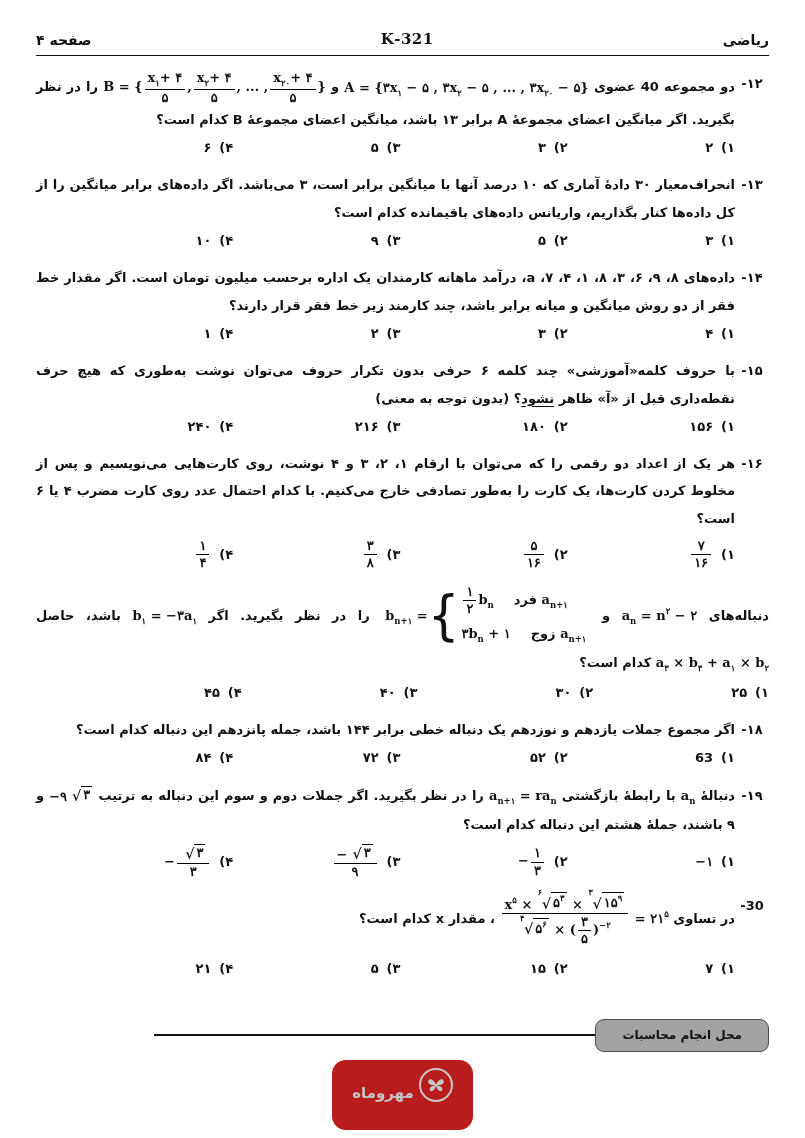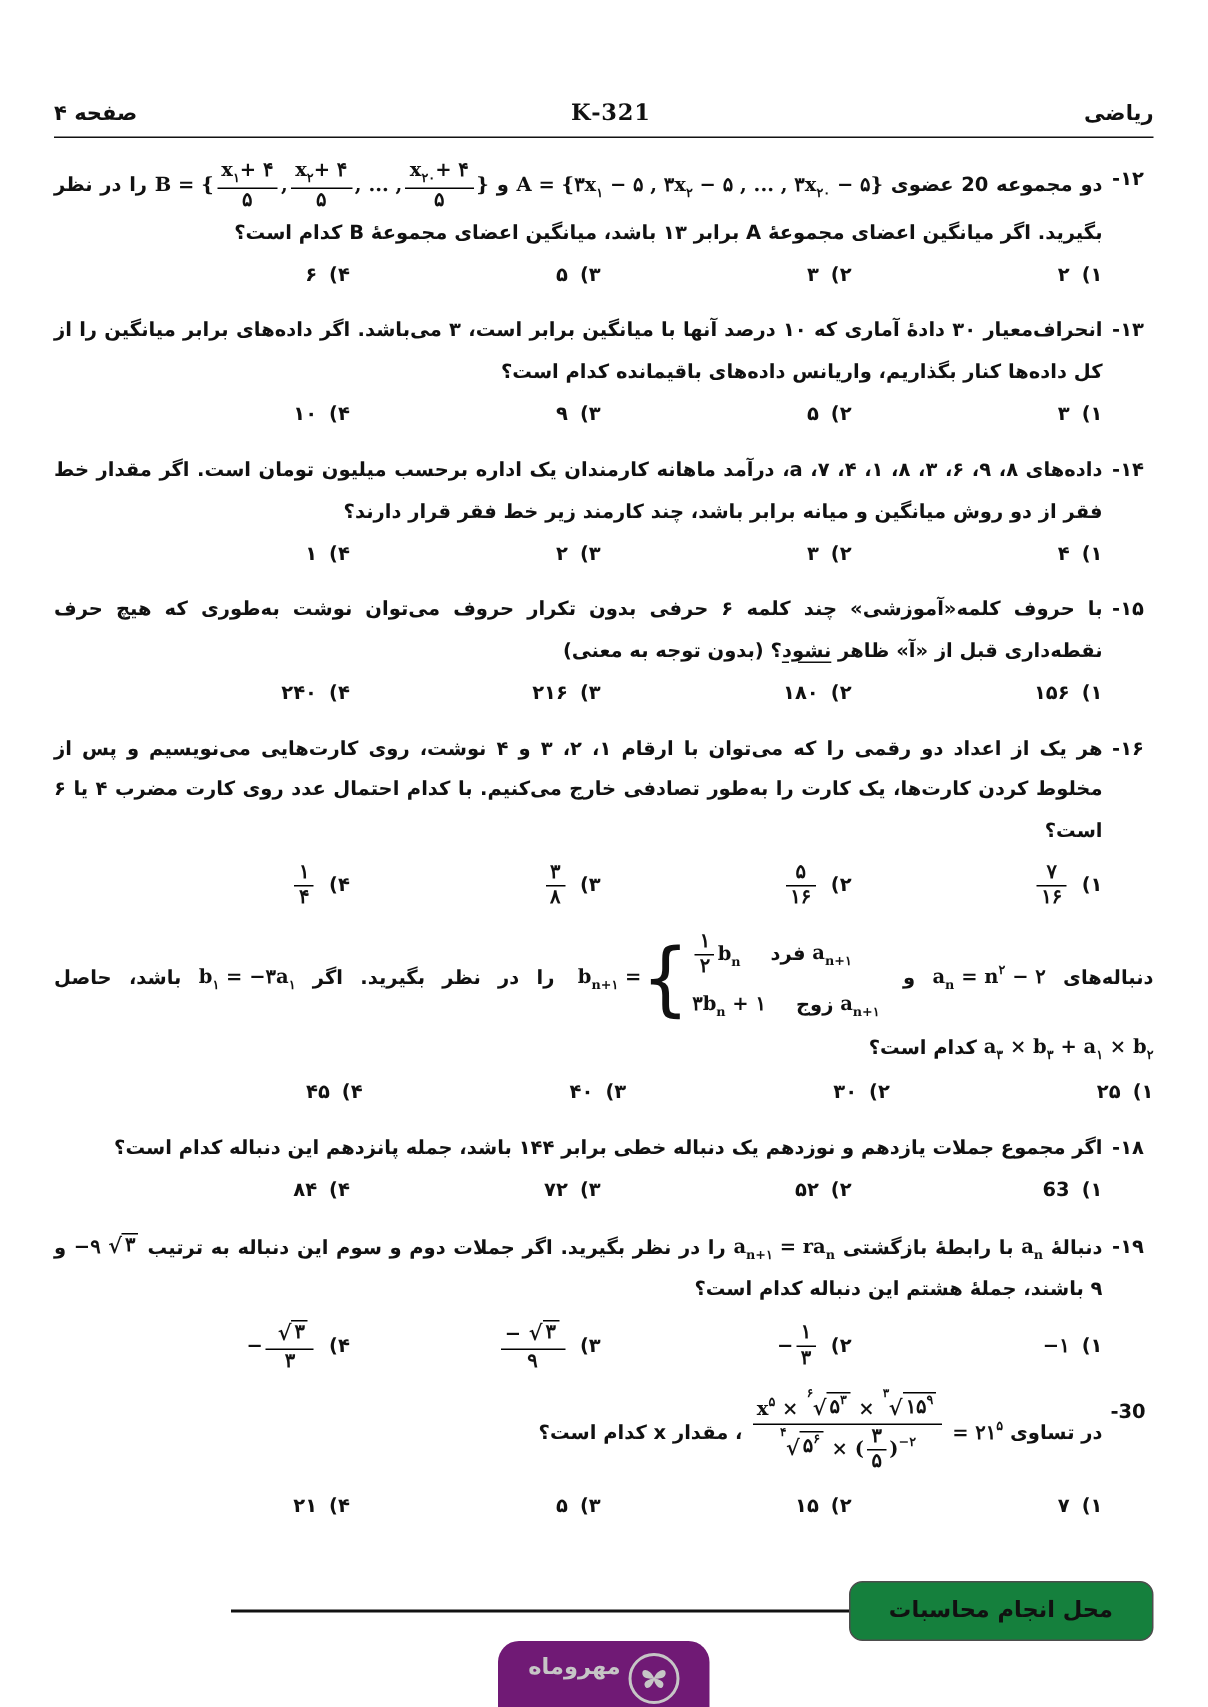--- a/index.html
+++ b/index.html
@@ -2,21 +2,21 @@
 <html lang="fa"><head>
 <meta charset="utf-8">
 <style>
   html,body{margin:0;padding:0;background:#fff;}
   body{width:805px;height:1138px;box-sizing:border-box;overflow:hidden;
        font-family:"DejaVu Sans",sans-serif;color:#111;display:flex;flex-direction:column;}
   .page{flex:1;display:flex;flex-direction:column;padding:30px 36px 8px;box-sizing:border-box;}
   
   .hdr{display:flex;direction:rtl;align-items:flex-end;justify-content:space-between;
        border-bottom:1.7px solid #111;padding-bottom:7px;font-weight:bold;font-size:14px;}
-  .hdr .code{font-family:"DejaVu Serif",serif;font-size:15px;letter-spacing:.5px;margin-top:36px;}
+  .hdr .code{font-family:"DejaVu Serif",serif;font-size:15px;letter-spacing:.5px;}
   
   .content{direction:rtl;margin-top:14px;font-size:13px;font-weight:bold;line-height:2.1;}
   .q{display:flex;direction:rtl;margin-bottom:4px;}
   .qnum{flex:0 0 34px;text-align:center;}
   .qbody{flex:1;min-width:0;}
   .qtext{text-align:justify;}
   .opts{display:grid;grid-template-columns:repeat(4,1fr);direction:rtl;padding-left:30px;
         margin:1px 0 6px;align-items:center;}
   .opt{display:flex;direction:rtl;align-items:center;gap:8px;}
   .mk{white-space:nowrap;}
@@ -35,26 +35,26 @@
   .rcand{border-top:1.2px solid #000;padding:0 2px;line-height:1.2;}
   .pw{display:inline-flex;direction:ltr;align-items:center;vertical-align:middle;margin:0 4px;}
   .brace{font-size:50px;font-weight:normal;line-height:.85;transform:scaleY(1.08);
          font-family:"DejaVu Sans",sans-serif;margin-right:2px;}
   .pwrows{display:inline-flex;flex-direction:column;gap:3px;}
   .pwrow{display:flex;direction:ltr;align-items:center;gap:20px;}
   .cond{direction:rtl;unicode-bidi:isolate;font-family:"DejaVu Sans",sans-serif;}
   .ul{text-decoration:underline;text-underline-offset:3px;}
   
   .calcrow{display:flex;direction:rtl;align-items:center;margin-top:30px;}
-  .calcbadge{background:#15803d;border:1.6px solid #4d4d4d;border-radius:9px;
-             padding:3px 26px;font-size:15px;font-weight:bold;white-space:nowrap;}
+  .calcbadge{background:#a3a3a3;border:1.6px solid #4d4d4d;border-radius:9px;
+             padding:3px 26px;font-size:12px;font-weight:bold;white-space:nowrap;}
   .calcline{flex:1;height:2px;background:#111;margin-left:118px;}
   
-  .wm{margin-top:auto;align-self:center;background:#701a75;border-radius:14px;
-      padding:8px 20px 28px;display:flex;direction:rtl;align-items:flex-start;gap:5px;}
+  .wm{margin-top:auto;align-self:center;background:#b91c1c;border-radius:14px;
+      padding:8px 20px 28px;display:flex;direction:rtl;align-items:flex-end;gap:5px;}
   .wmtext{color:#c6c6c6;font-weight:bold;font-size:15px;}
   .wmcircle{width:30px;height:30px;border:2px solid #c6c6c6;border-radius:50%;
             display:flex;align-items:center;justify-content:center;}
 </style>
 </head>
 <body>
 
 <div class="page">
 
   <div class="hdr">
@@ -62,21 +62,21 @@
     <span class="code">321-K</span>
     <span>صفحه ۴</span>
   </div>
 
   <div class="content">
 
     <div class="q">
       <div class="qnum">۱۲-</div>
       <div class="qbody">
         <div class="qtext">
-          <span>دو مجموعه 20 عضوی</span>
+          <span>دو مجموعه 40 عضوی</span>
           <span class="math" dir="ltr"><span>A = {۳x</span><span class="sb">۱</span><span> − ۵ , ۳x</span><span class="sb">۲</span><span> − ۵ , ... , ۳x</span><span class="sb">۲۰</span><span> − ۵}</span></span>
           <span>و</span>
           <span class="math" dir="ltr"><span>B = {</span><span class="frac">
                 <span class="ft"><span>x</span><span class="sb">۱</span><span>+ ۴</span></span>
                 <span class="fb">۵</span>
               </span><span>,</span><span class="frac">
                 <span class="ft"><span>x</span><span class="sb">۲</span><span>+ ۴</span></span>
                 <span class="fb">۵</span>
               </span><span>, ... ,</span><span class="frac">
                 <span class="ft"><span>x</span><span class="sb">۲۰</span><span>+ ۴</span></span>

